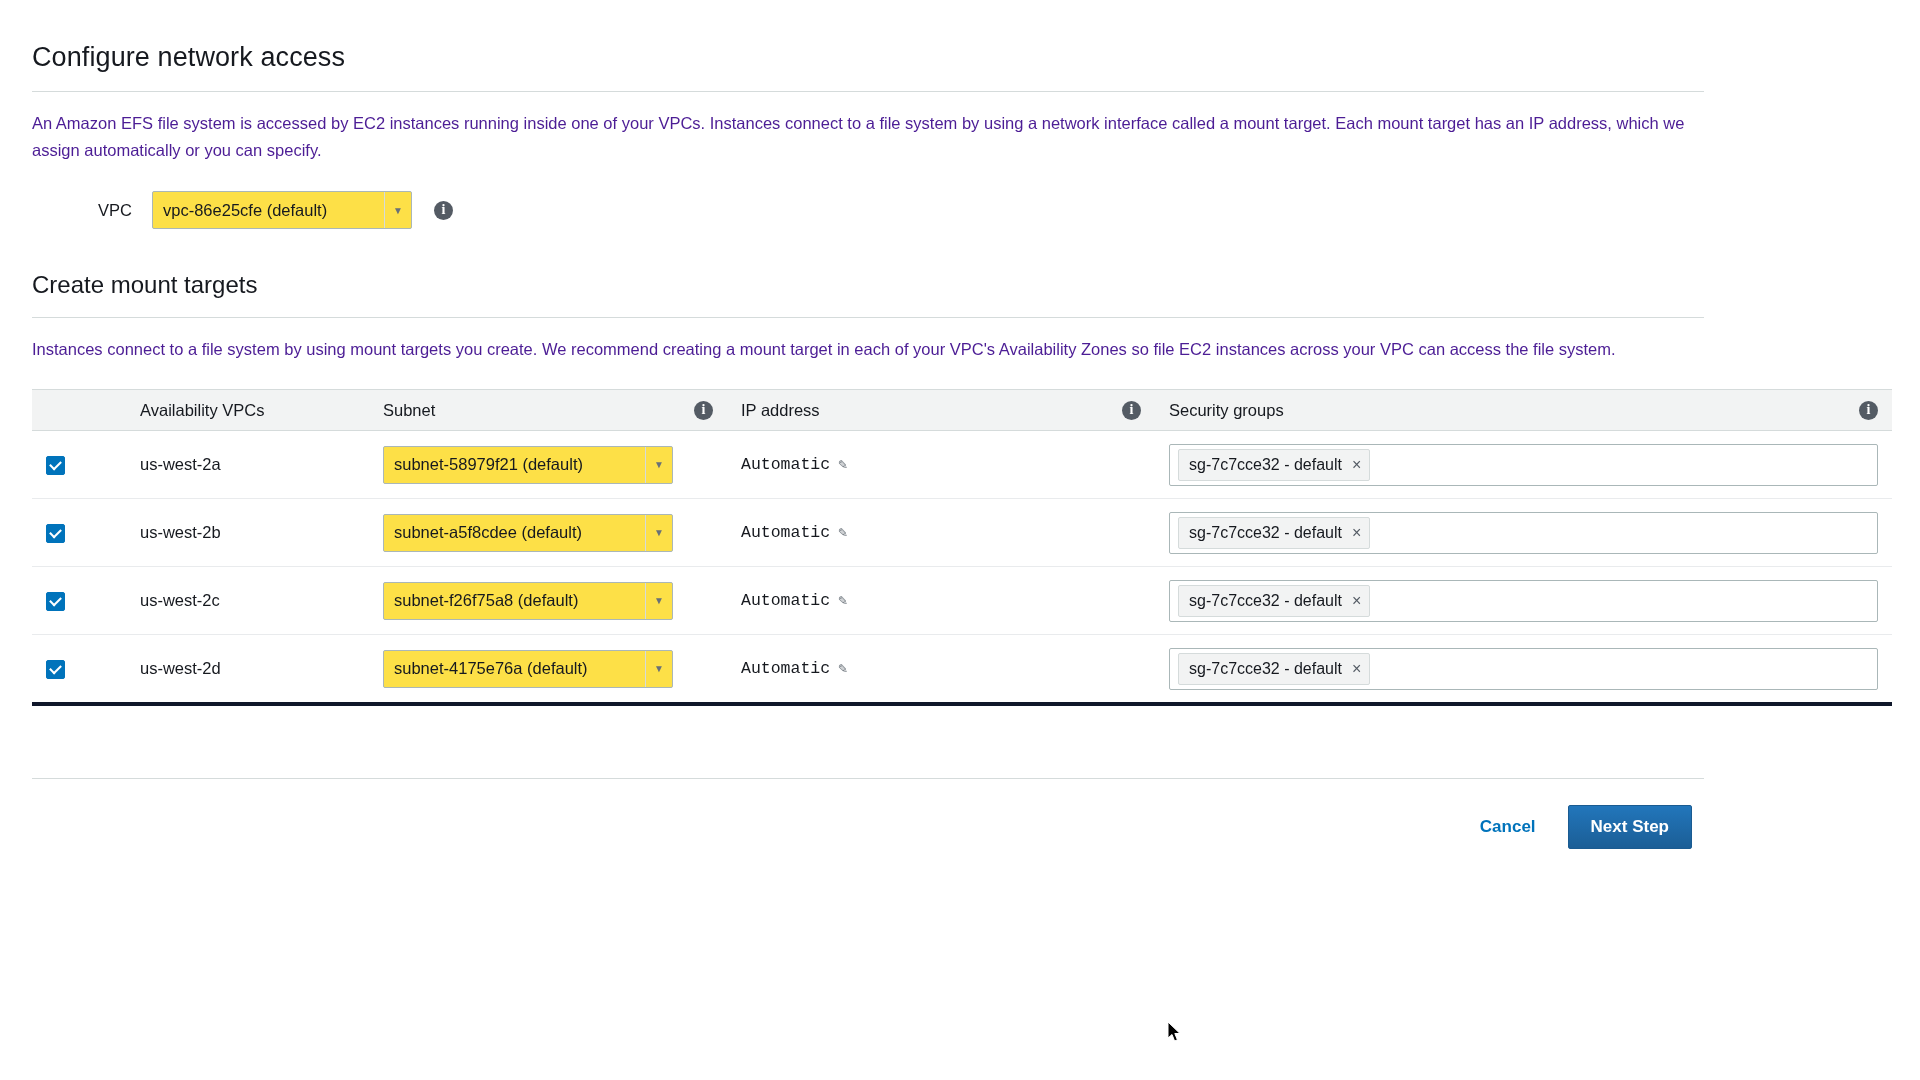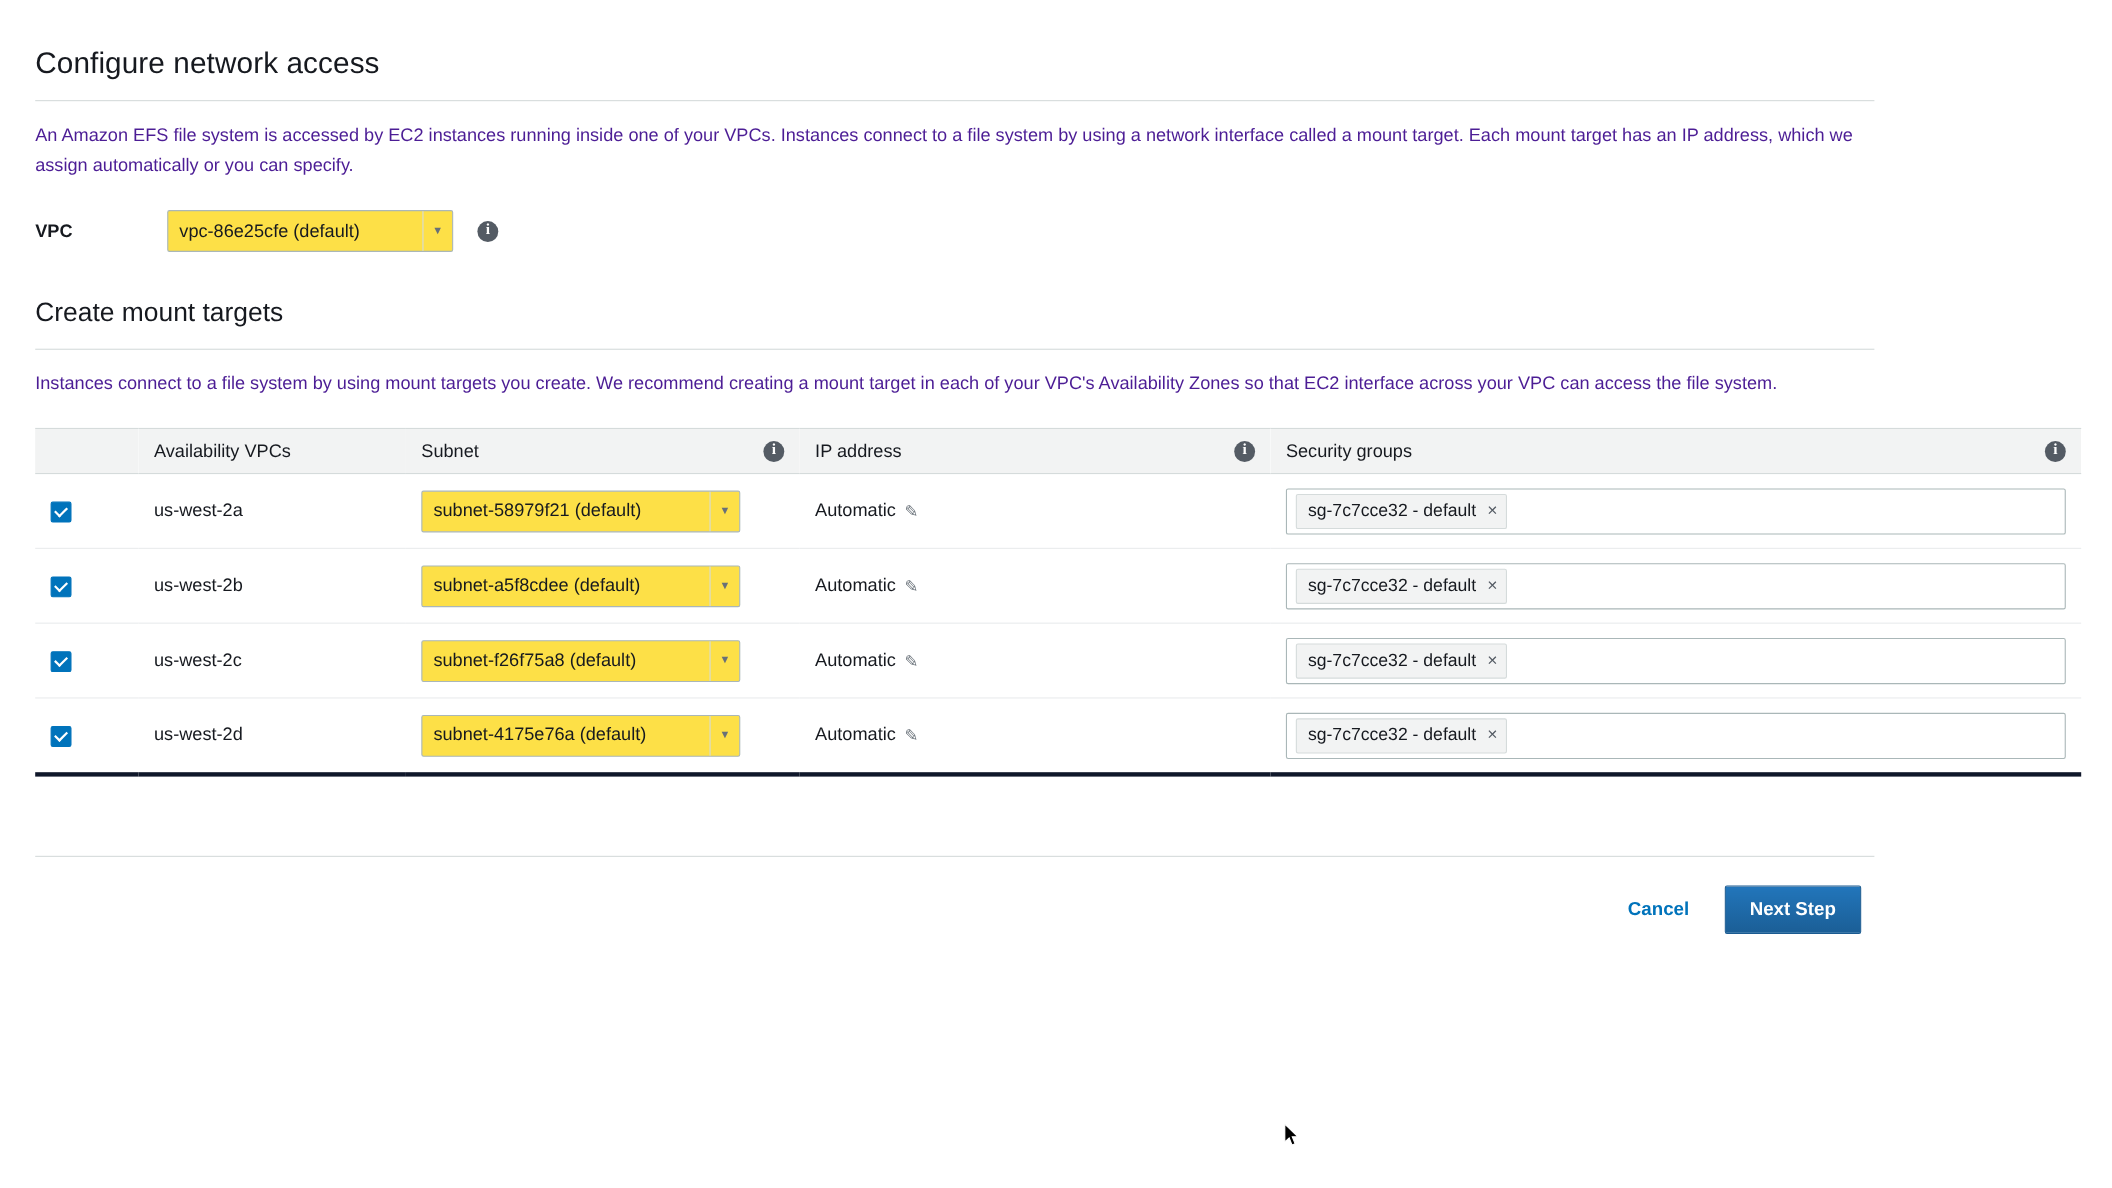--- a/index.html
+++ b/index.html
@@ -39,22 +39,22 @@
     margin: 18px 0 0 0;
     max-width: 1860px;
   }
   .vpc-row {
     display: flex;
     align-items: center;
     margin-top: 28px;
   }
   .vpc-label {
     width: 120px;
-    text-align: left;
-    font-weight: bold;
+    text-align: right;
+    font-weight: normal;
     font-size: 16.5px;
     padding-right: 20px;
     box-sizing: border-box;
   }
   .select-box {
     position: relative;
     display: inline-flex;
     align-items: center;
     height: 38px;
     min-width: 260px;
@@ -164,20 +164,21 @@
   }
   .subnet-select {
     min-width: 290px;
     width: 290px;
   }
   .ip-cell {
     display: flex;
     align-items: center;
     gap: 8px;
     color: #16191f;
+    font-family: Liberation Mono, monospace;
   }
   .pencil {
     color: #687078;
     font-size: 15px;
     cursor: pointer;
   }
   .sg-field {
     border: 1px solid #aab7b8;
     border-radius: 2px;
     background: #ffffff;
@@ -263,21 +264,21 @@
     <div class="select-box">
       <span>vpc-86e25cfe (default)</span>
       <span class="caret">▼</span>
     </div>
     <span class="info-icon">i</span>
   </div>
 
   <h2 class="section-title2">Create mount targets</h2>
   <hr class="rule">
 
-  <p class="desc">Instances connect to a file system by using mount targets you create. We recommend creating a mount target in each of your VPC's Availability Zones so that EC2 interface across your VPC can access the file system.</p>
+  <p class="desc">Instances connect to a file system by using mount targets you create. We recommend creating a mount target in each of your VPC's Availability Zones so file EC2 instances across your VPC can access the file system.</p>
 
   <table class="mount-table">
     <thead>
       <tr>
         <th class="col-check"></th>
         <th class="col-az">Availability VPCs</th>
         <th class="col-subnet">
           <span class="th-inner">
             <span>Subnet</span>
             <span class="info-icon">i</span>

